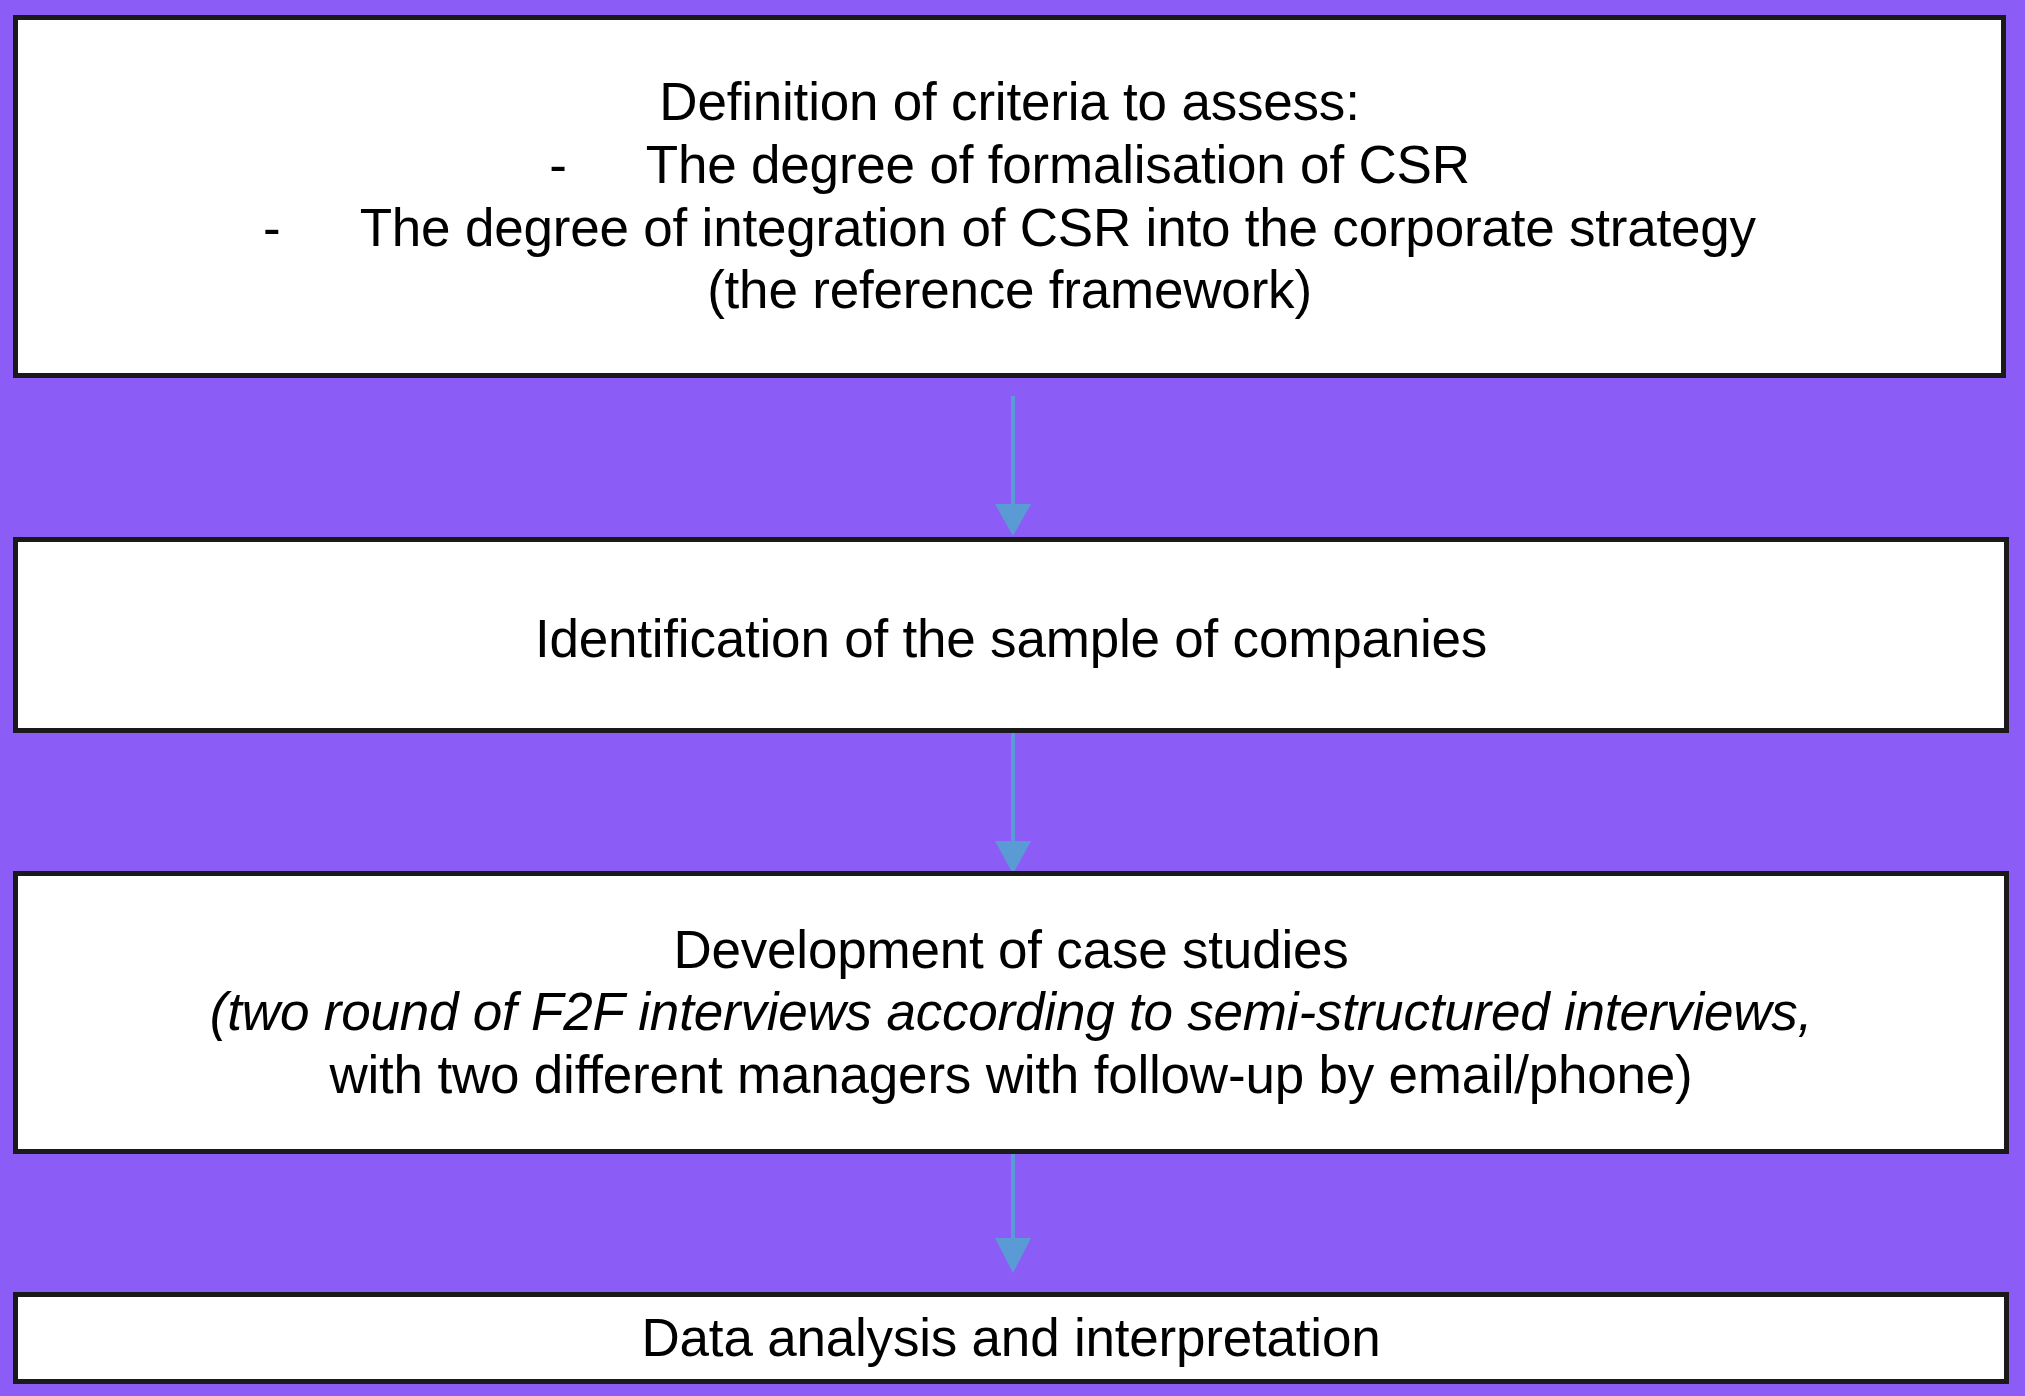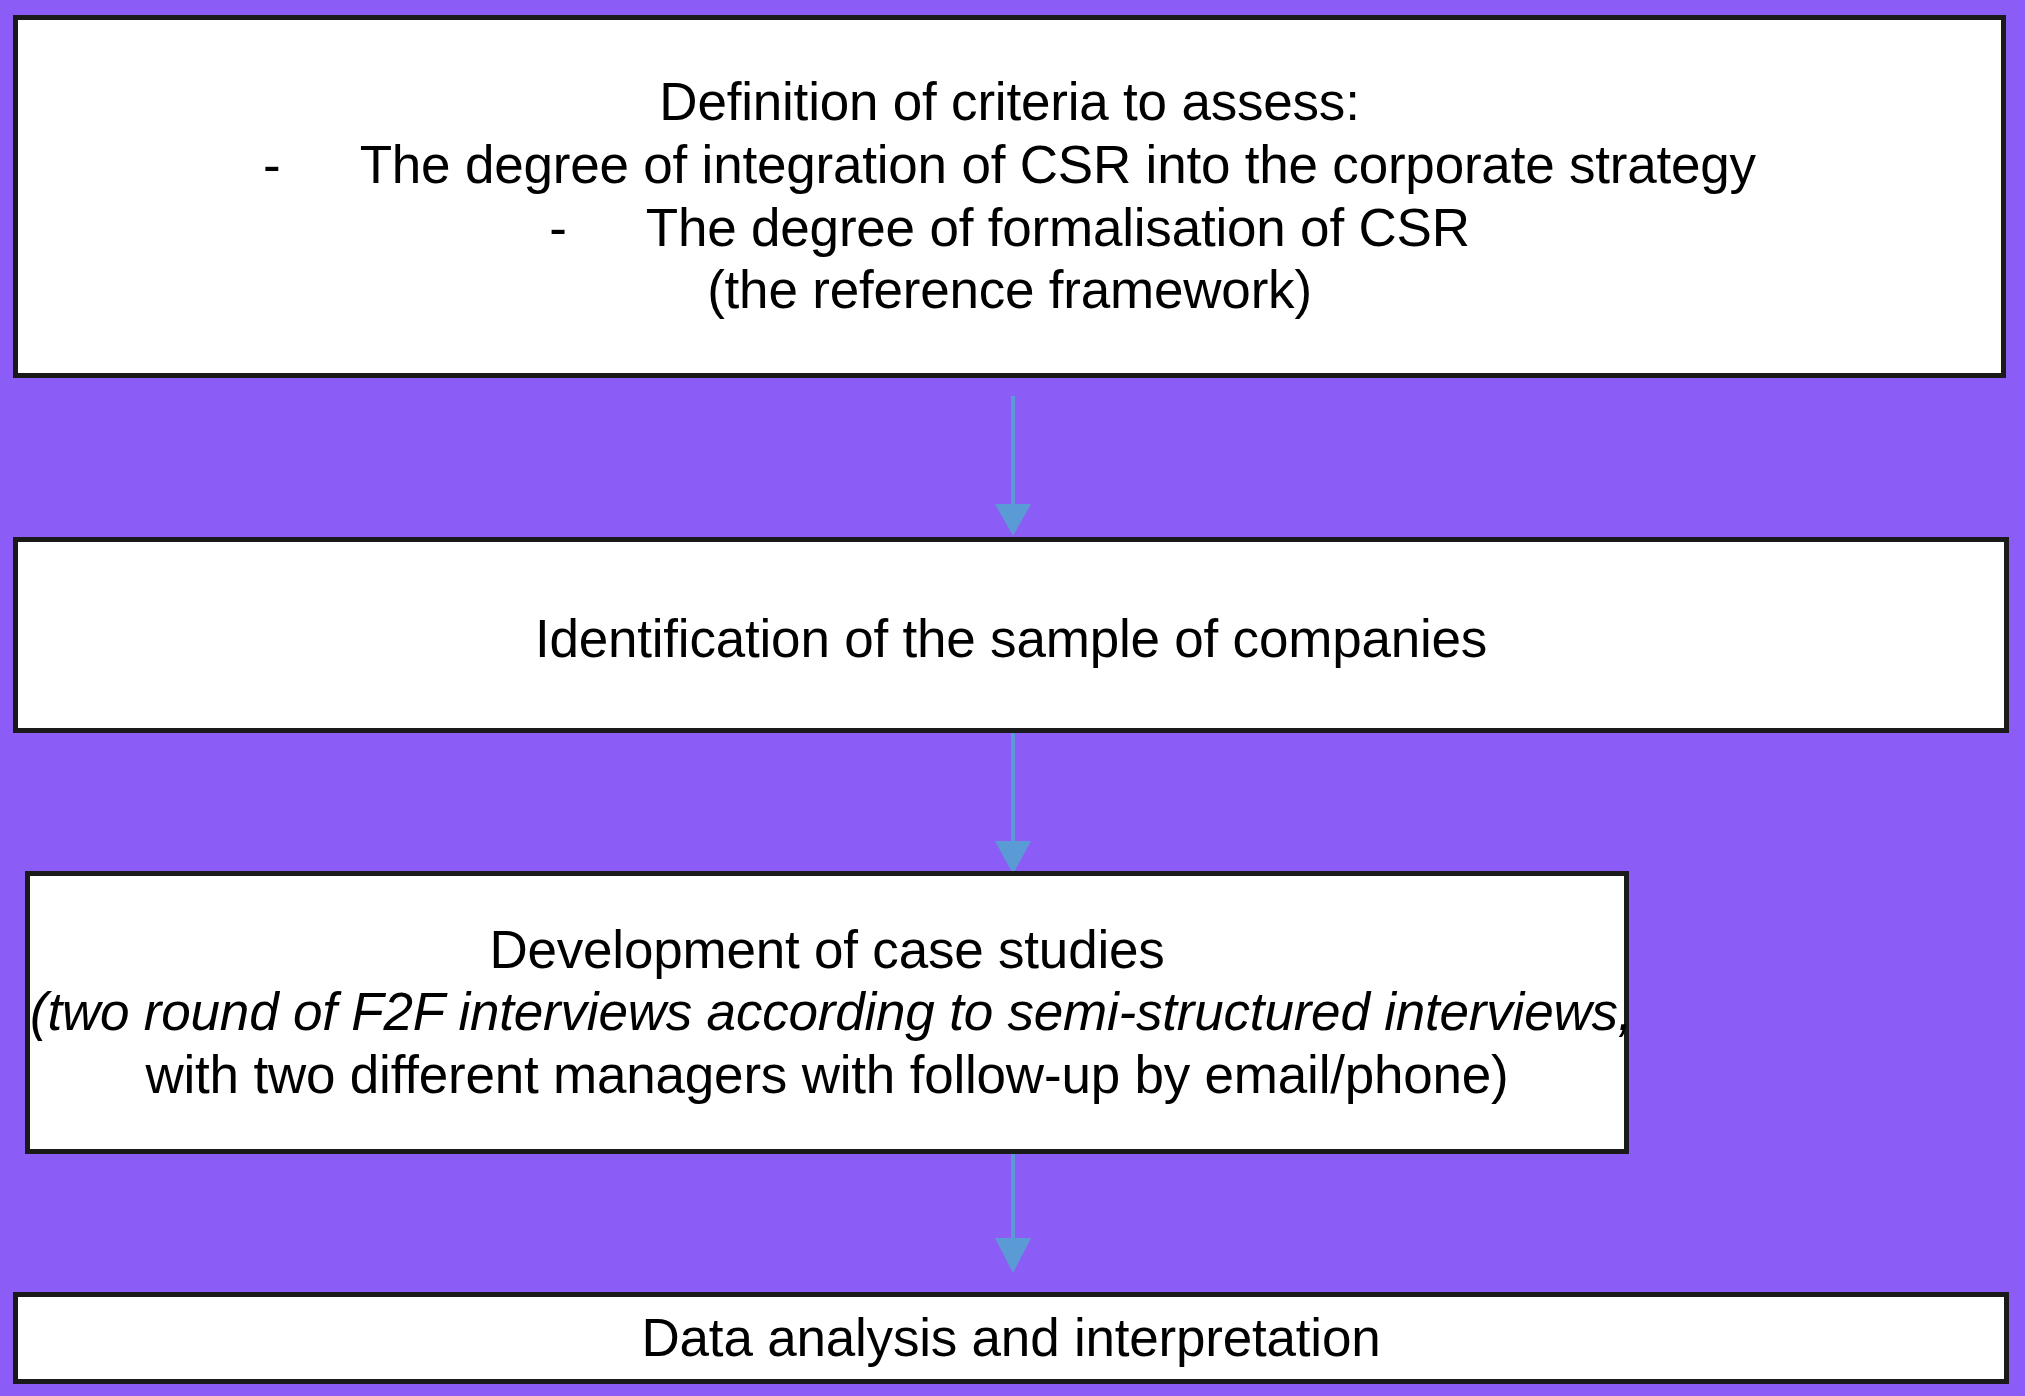--- a/index.html
+++ b/index.html
@@ -44,21 +44,21 @@
   
   .bullet-row {
     display: block;
     text-align: center;
     white-space: pre;
   }
 
   
   #box-criteria   { left: 13px;  top: 15px;   width: 1993px; height: 363px; }
   #box-sample     { left: 13px;  top: 537px;  width: 1996px; height: 196px; }
-  #box-casestudy  { left: 13px;  top: 871px;  width: 1604px; height: 283px; margin-left: 12px; }
+  #box-casestudy  { left: 13px;  top: 871px;  width: 1996px; height: 283px; }
   #box-analysis   { left: 13px;  top: 1268px; width: 1996px; height: 92px; margin-top: 24px; }
 
   #box-criteria .node-text   { padding: 0 6px; }
   #box-sample .node-text     { padding: 0 6px; margin-top: 8px; }
   #box-casestudy .node-text  { padding: 0 6px; }
   #box-analysis .node-text   { padding: 0 6px; }
 
   
   .arrow {
     position: absolute;
@@ -70,22 +70,22 @@
   #arrow-2 { left: 988px; top: 731px;  }
   #arrow-3 { left: 988px; top: 1105px; }
 </style>
 </head>
 <body>
 
 <div id="flowchart" style="background: #8b5cf6;">
 
   <div class="node-box" id="box-criteria" style="border-color: rgb(26, 26, 26);">
     <div class="node-text" style="color: rgb(0, 0, 0);">Definition of criteria to assess:</div>
+    <div class="node-text bullet-row" style="color: rgb(0, 0, 0);">-  The degree of formalisation of CSR</div>
     <div class="node-text bullet-row" style="color: rgb(0, 0, 0);">-  The degree of integration of CSR into the corporate strategy</div>
-    <div class="node-text bullet-row" style="color: rgb(0, 0, 0);">-  The degree of formalisation of CSR</div>
     <div class="node-text" style="color: rgb(0, 0, 0);">(the reference framework)</div>
   </div>
 
   <div class="arrow" id="arrow-1">
     <svg width="50" height="140" viewBox="0 0 50 140" xmlns="http://www.w3.org/2000/svg" aria-hidden="true">
       <g>
         <line x1="25" y1="0" x2="25" y2="112" stroke="#5B9BD5" stroke-width="4"></line>
         <polygon points="7,108 43,108 25,140" fill="#5B9BD5"></polygon>
       </g>
     </svg>

